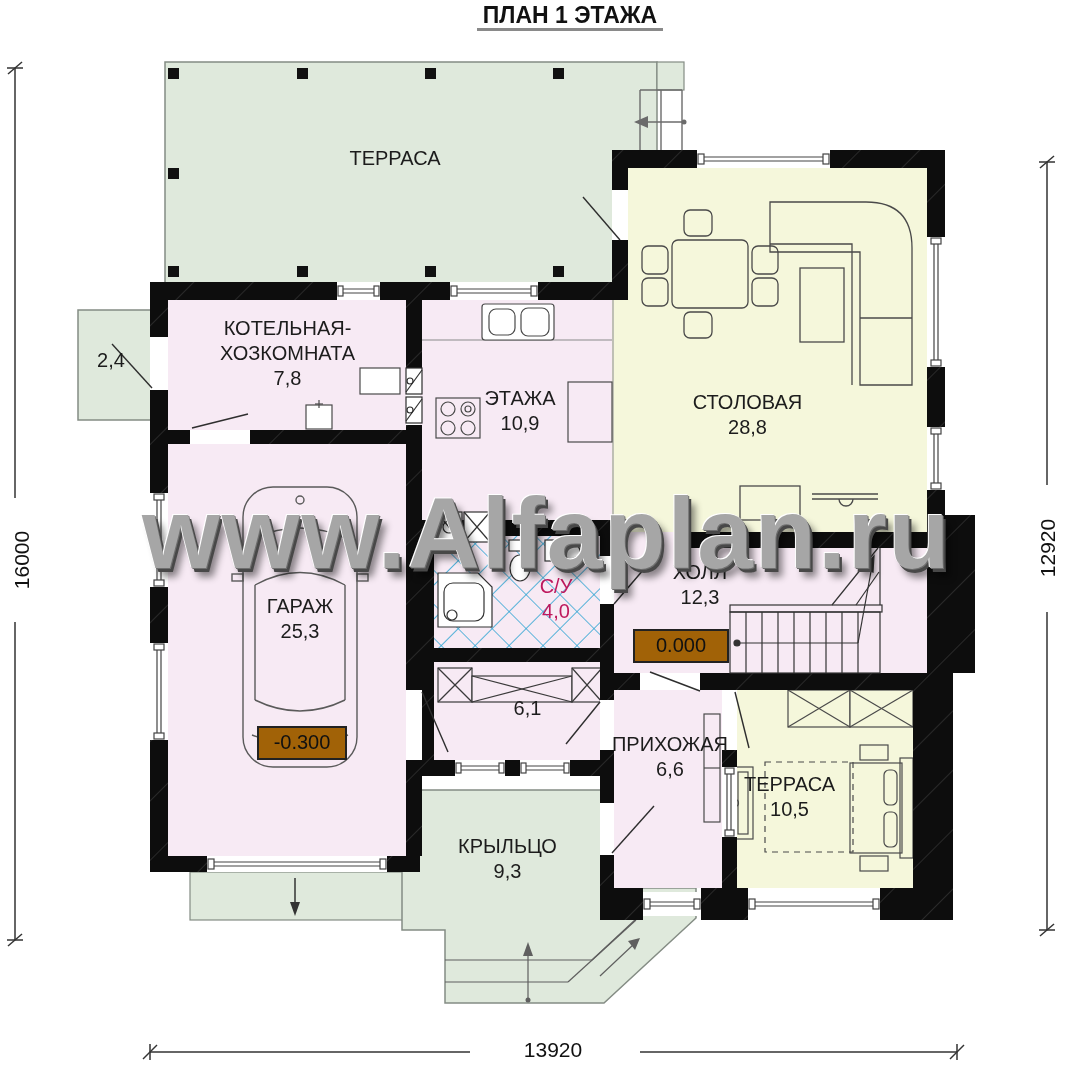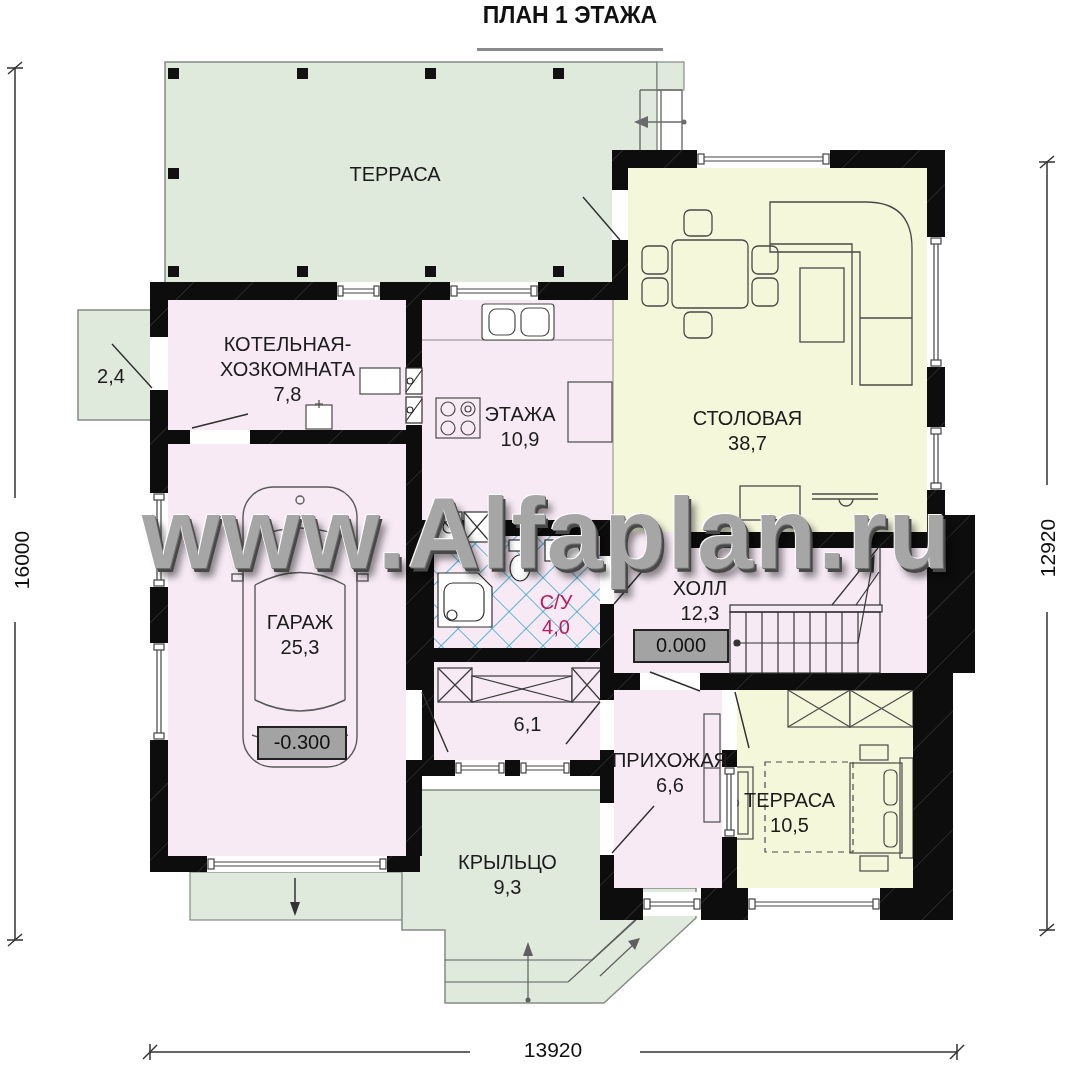--- a/index.html
+++ b/index.html
@@ -1,24 +1,24 @@
 <!DOCTYPE html>
 <html><head>
 <meta charset="utf-8">
 <style>
   html,body{margin:0;padding:0;background:#fff;}
   .stage{position:relative;width:1080px;height:1080px;background:#fff;overflow:hidden;
          font-family:"Liberation Sans", sans-serif;}
   .stage svg{position:absolute;left:0;top:0;z-index:1;}
   .title{position:absolute;left:420px;top:2px;width:300px;text-align:center;
          font-size:23px;font-weight:bold;color:#111;z-index:10;}
-  .title span{border-bottom:3px solid #8a8a8a;padding:0 6px 20px;}
-  .lbl{position:absolute;text-align:center;font-size:20px;line-height:25px;color:#1c1c1c;z-index:10;margin-top:16px;}
+  .title span{border-bottom:3px solid #8a8a8a;padding:0 6px 0;}
+  .lbl{position:absolute;text-align:center;font-size:20px;line-height:25px;color:#1c1c1c;z-index:10;}
   .lbl.blue{color:#be185d;}
-  .levelbox{position:absolute;border:2px solid #222;background:#a3a3a3;text-align:center;
+  .levelbox{position:absolute;border:2px solid #222;background:#a16207;text-align:center;
             font-size:20px;line-height:28px;height:30px;z-index:10;color:#111;}
   .dim{position:absolute;text-align:center;font-size:21px;color:#111;z-index:10;}
   .rot{transform:rotate(-90deg);}
   .wm{position:absolute;left:124px;top:476px;z-index:30;font-size:100px;font-weight:bold;
       white-space:nowrap;letter-spacing:2px;color:#a6a6a6;
       text-shadow:-1px -1px 0 #ffffff,1px 1px 0 #6e6e6e,3px 4px 0 #484848,7px 9px 7px rgba(0,0,0,0.45);margin-left:18px;}
 </style>
 </head>
 <body>
 
@@ -437,21 +437,21 @@
   <div>7,8</div>
 </div>
 
 <div class="lbl" style="left:435px;top:386px;width:170px">
   <div>ЭТАЖА</div>
   <div>10,9</div>
 </div>
 
 <div class="lbl" style="left:640px;top:390px;width:215px">
   <div>СТОЛОВАЯ</div>
-  <div>38,7</div>
+  <div>28,8</div>
 </div>
 
 <div class="lbl" style="left:210px;top:594px;width:180px">
   <div>ГАРАЖ</div>
   <div>25,3</div>
 </div>
 
 <div class="lbl blue" style="left:516px;top:574px;width:80px">
   <div>С/У</div>
   <div>4,0</div>

